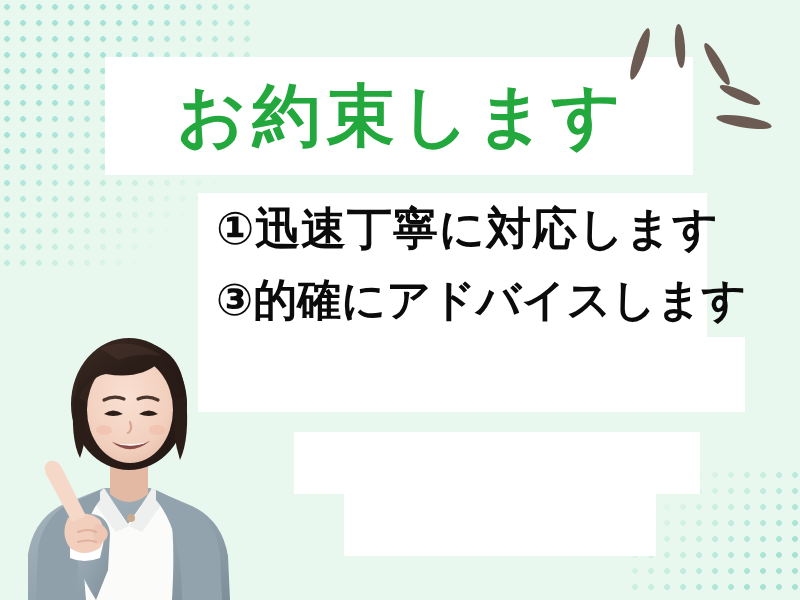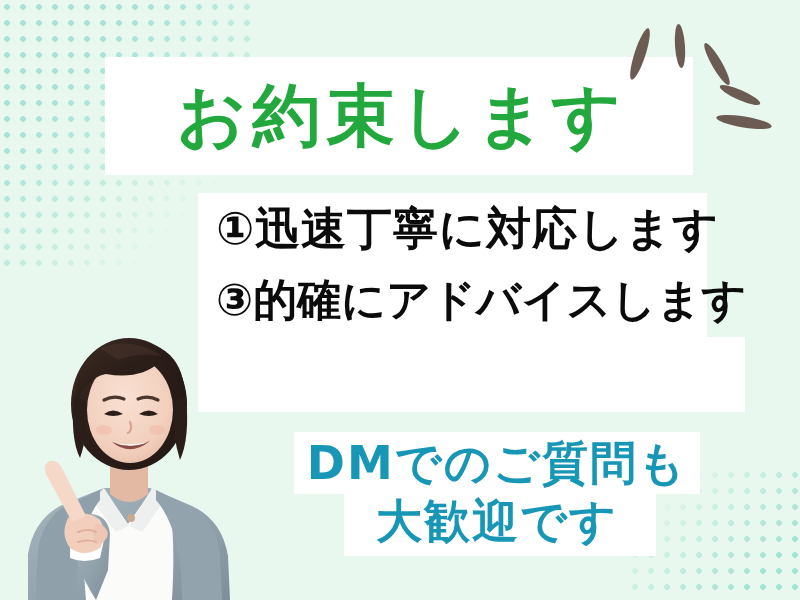--- a/index.html
+++ b/index.html
@@ -195,24 +195,20 @@
 
   <div class="list-bg-a"></div>
   <div class="list-bg-b"></div>
   <div class="list-lines">
     <div class="list-line l2">①迅速丁寧に対応します</div>
     <div class="list-line l3">③的確にアドバイスします</div>
   </div>
 
   <div class="dm-bg-1"></div>
   <div class="dm-bg-2"></div>
-  <div class="dm-lines">
-    <div class="dm-line d1">DMでのご質問も</div>
-    <div class="dm-line d2">大歓迎です</div>
-  </div>
 
   <div class="person">
     <svg width="270" height="282" viewBox="0 0 270 282" xmlns="http://www.w3.org/2000/svg">
       <defs>
         <linearGradient id="jkt" x1="0" y1="0" x2="1" y2="1">
           <stop offset="0%" stop-color="#a6b4bd"></stop>
           <stop offset="55%" stop-color="#93a3ad"></stop>
           <stop offset="100%" stop-color="#7e8f9a"></stop>
         </linearGradient>
         <linearGradient id="hairg" x1="0" y1="0" x2="1" y2="1">

